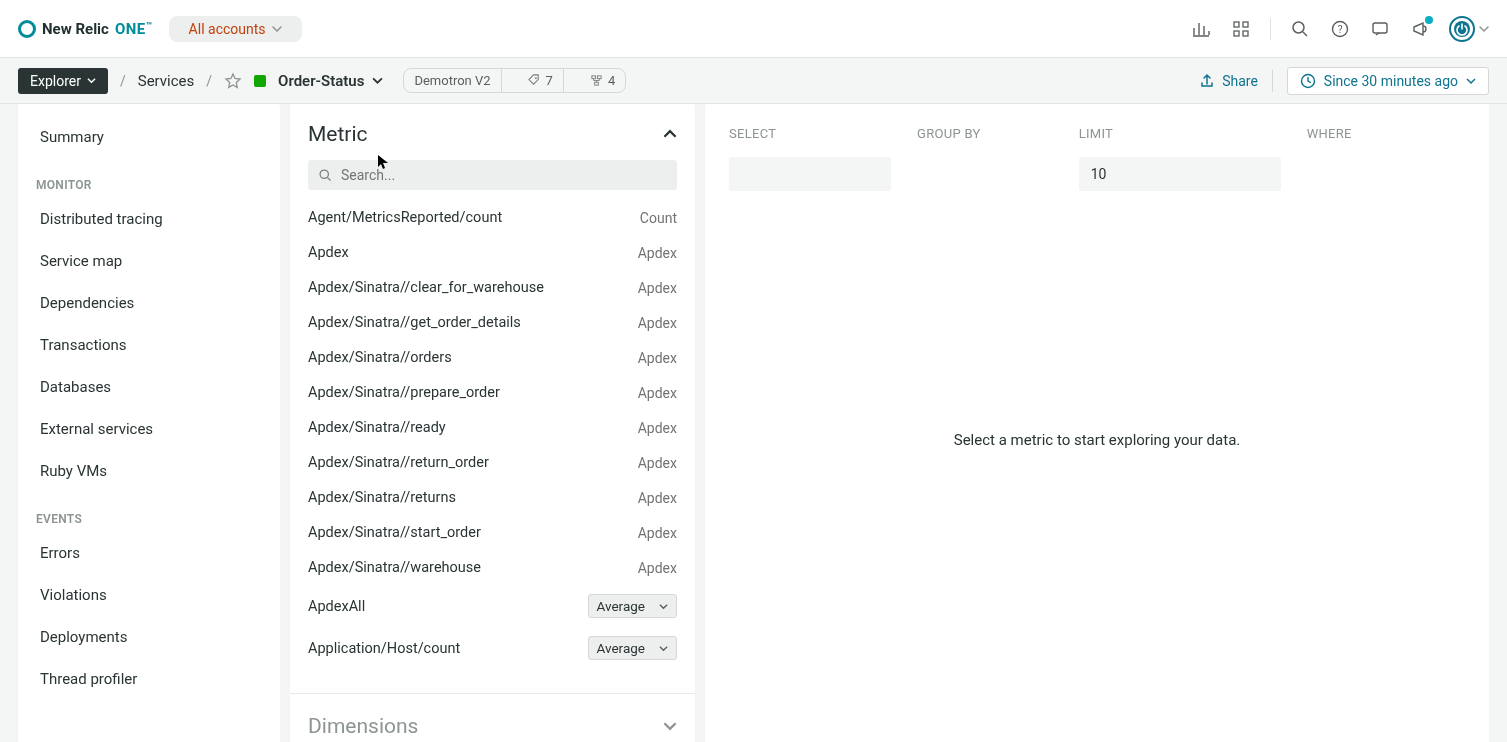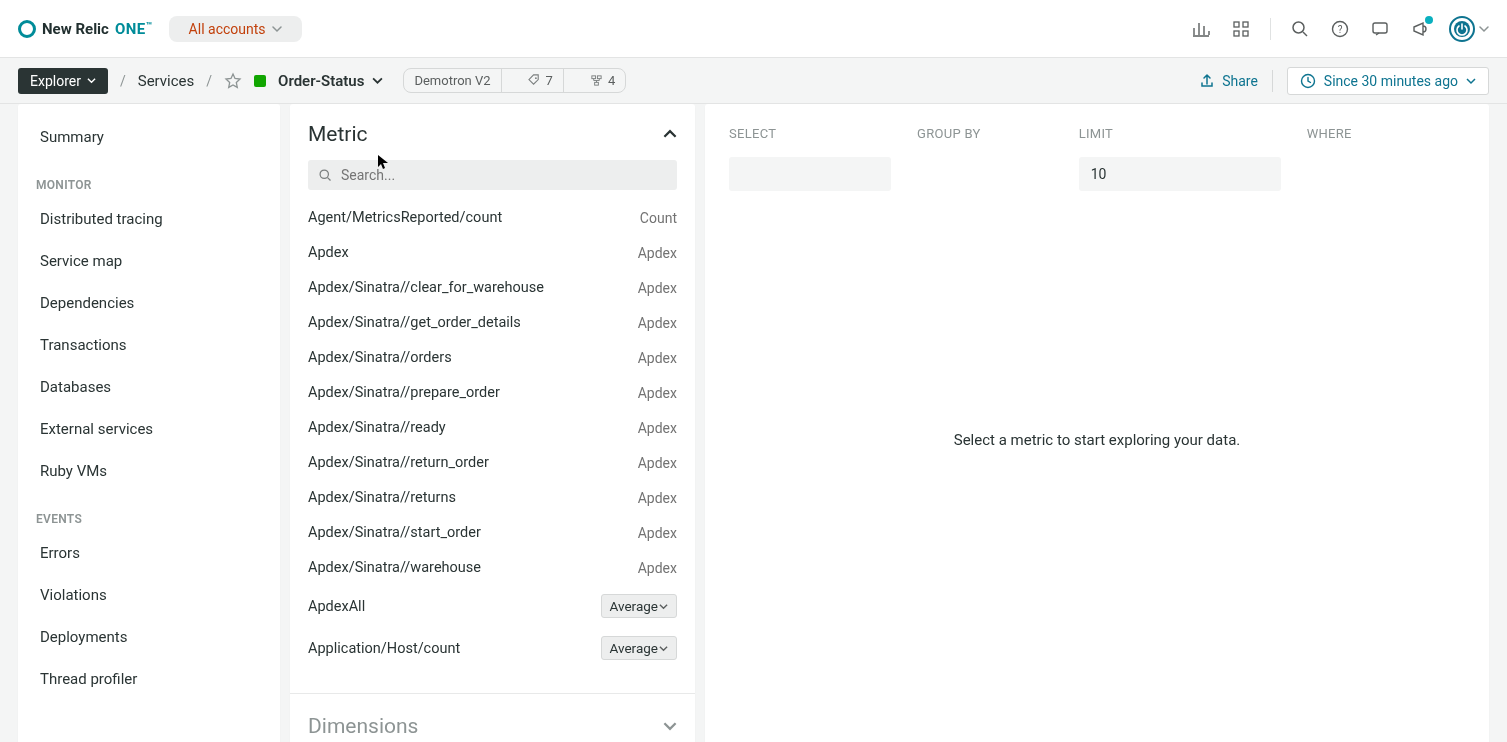--- a/index.html
+++ b/index.html
@@ -45,21 +45,21 @@
 
     
     .metric-panel { width: 405px; background: #fff; border-radius: 3px; display: flex; flex-direction: column; height: 100%; box-shadow: 0 1px 2px rgba(0,0,0,0.03); overflow: hidden; }
     .panel-header { display: flex; align-items: center; justify-content: space-between; padding: 18px 18px 10px; font-size: 21px; color: #2a3434; }
     .panel-header.secondary { color: #8d9494; border-top: 1px solid #e8e9e9; padding: 20px 18px; }
     .search-box { margin: 4px 18px 10px; display: flex; align-items: center; background: #edeeee; border-radius: 3px; padding: 7px 10px; gap: 8px; }
     .search-box input { border: none; background: transparent; outline: none; font-size: 14px; flex: 1; color: #2a3434; }
     .metric-list { flex: 1; overflow-y: auto; padding: 0 18px 12px; }
     .metric-row { display: flex; justify-content: space-between; align-items: center; padding: 9px 0; font-size: 14.5px; color: #2a3434; cursor: pointer; }
     .metric-unit { font-size: 14px; color: #737373; }
-    .unit-dropdown { background: #edeeee; border: 1px solid #d6d8d8; border-radius: 3px; padding: 3px 8px; display: flex; align-items: center; gap: 1px; font-size: 13.5px; }
+    .unit-dropdown { background: #edeeee; border: 1px solid #d6d8d8; border-radius: 3px; padding: 3px 8px; display: flex; align-items: center; gap: 14px; font-size: 13.5px; }
 
     
     .query-panel { flex: 1; background: #fff; border-radius: 3px; margin-right: 18px; padding: 22px 24px; height: 100%; box-shadow: 0 1px 2px rgba(0,0,0,0.03); }
     .query-row { display: flex; gap: 26px; align-items: flex-start; }
     .query-col { display: flex; flex-direction: column; gap: 16px; }
     .query-label { font-size: 13px; color: #8d9494; letter-spacing: 0.3px; }
     .query-input { background: #f4f5f5; border: none; border-radius: 3px; padding: 9px 12px; font-size: 14px; min-width: 62px; outline: none; color: #2a3434; }
     .query-input.wide { width: 162px; }
     .query-message { position: absolute; left: 50%; top: 50%; transform: translateX(-50%); font-size: 15px; color: #2a3434; }
     .query-panel { position: relative; }

